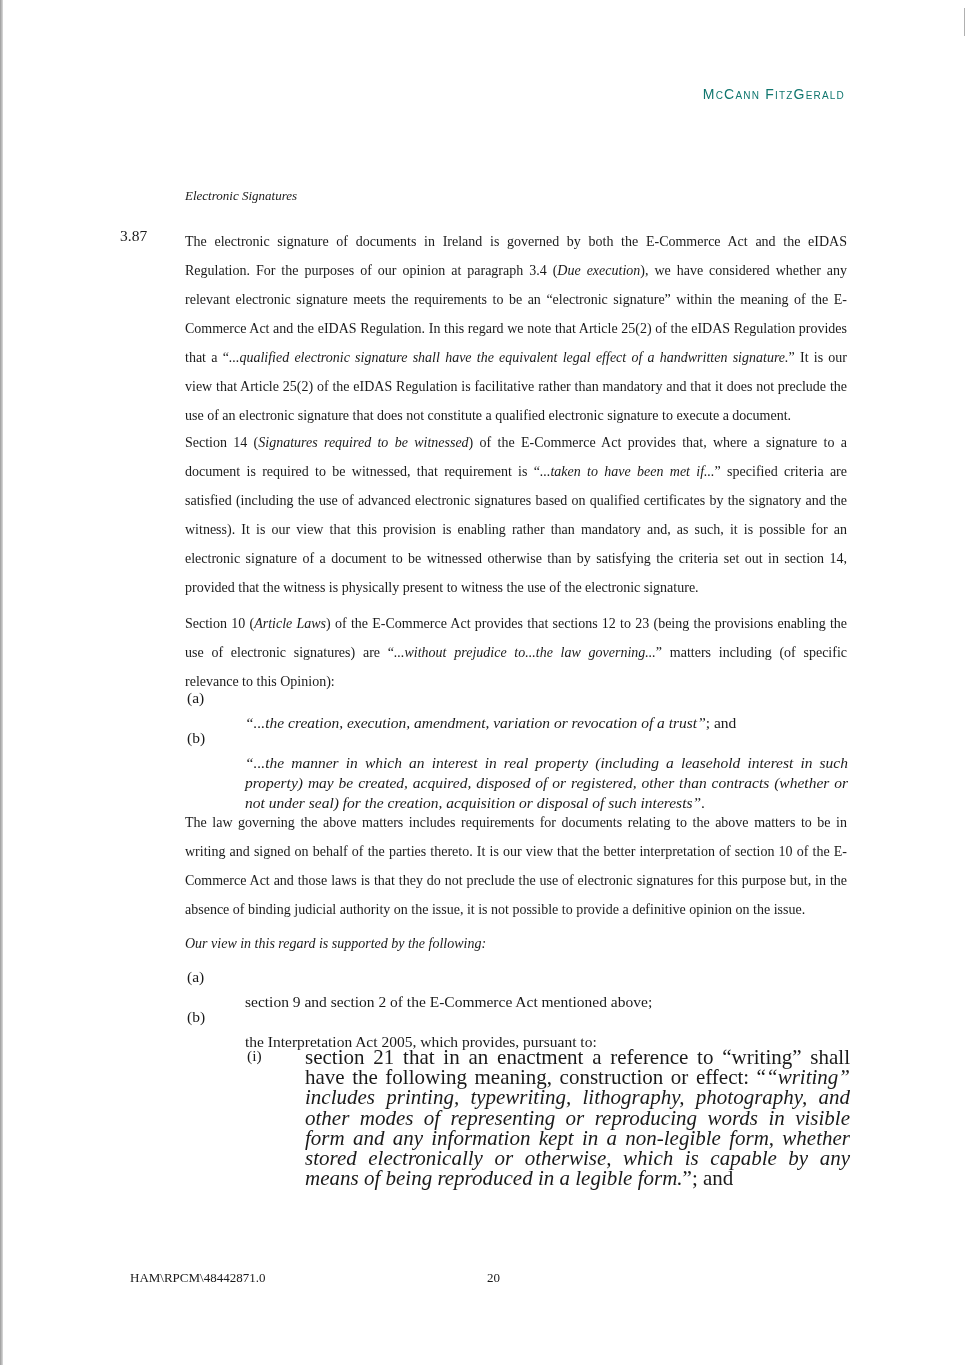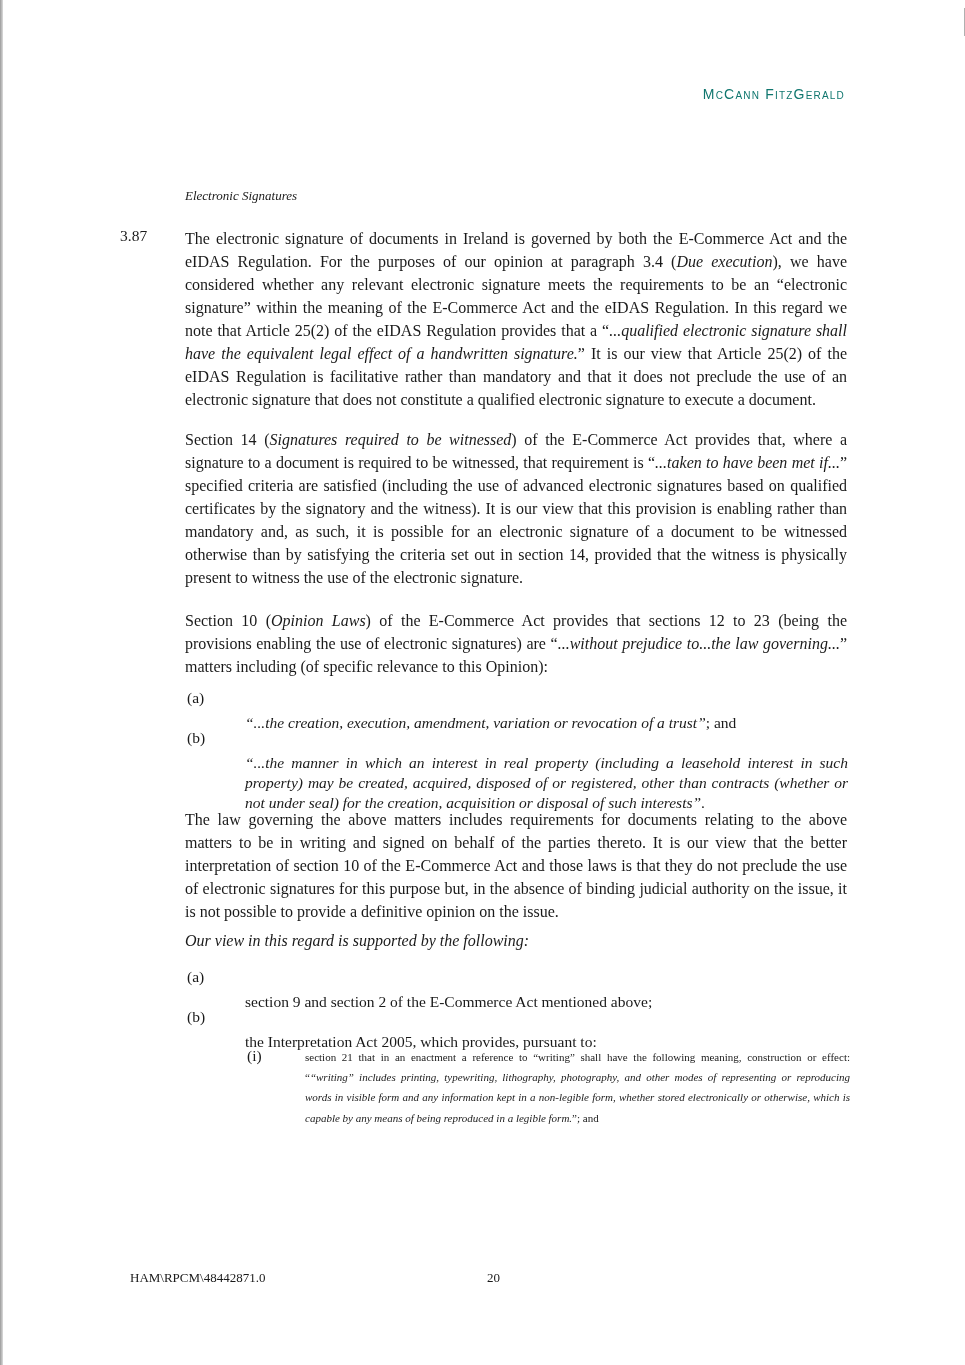--- a/index.html
+++ b/index.html
@@ -8,44 +8,44 @@
     font-family: "Liberation Serif", "DejaVu Serif", serif; color: #1a1a1a;
   }
   .edge-left { position: absolute; left: 0; top: 0; width: 3px; height: 1365px; background: linear-gradient(to right, #9a9a9a, #dcdcdc); }
   .edge-right { position: absolute; right: 0; top: 8px; width: 1px; height: 28px; background: #b0b0b0; }
   .logo {
     position: absolute; top: 86px; right: 120px;
     font-family: "Liberation Sans", "DejaVu Sans", sans-serif; font-size: 14px; letter-spacing: 1.2px;
     color: #0f766e; font-variant: small-caps;
   }
   .heading { position: absolute; left: 185px; top: 188px; font-style: italic; font-size: 13px; }
-  .para { position: absolute; left: 185px; width: 662px; font-size: 16px; line-height: 23px; text-align: justify; }
+  .para { position: absolute; left: 185px; width: 662px; font-size: 14px; line-height: 29px; text-align: justify; }
   .num { position: absolute; left: 120px; font-size: 15.5px; }
   .item-label { position: absolute; left: 187px; font-size: 15.5px; }
   .item-text { position: absolute; left: 245px; width: 603px; font-size: 15.5px; line-height: 20.2px; text-align: justify; margin-top: 24px; }
   .sub-label { position: absolute; left: 247px; font-size: 15.5px; }
-  .sub-text { position: absolute; left: 305px; width: 545px; font-size: 11px; line-height: 20.2px; text-align: justify; }
+  .sub-text { position: absolute; left: 305px; width: 545px; font-size: 21px; line-height: 20.2px; text-align: justify; }
   i { font-style: italic; }
   .footer-ref { position: absolute; left: 130px; top: 1270px; font-size: 13px; }
   .footer-page { position: absolute; left: 487px; top: 1270px; font-size: 13px; }
 </style>
 </head>
 <body>
 
 <div class="edge-left"></div>
 <div class="edge-right"></div>
 
 <div class="logo">McCann FitzGerald</div>
 
 <div class="heading">Electronic Signatures</div>
 
 <div class="num" style="top:227px;">3.87</div>
 <div class="para" style="top:227px;">The electronic signature of documents in Ireland is governed by both the E-Commerce Act and the eIDAS Regulation.  For the purposes of our opinion at paragraph 3.4 (<i>Due execution</i>), we have considered whether any relevant electronic signature meets the requirements to be an “electronic signature” within the meaning of the  E-Commerce Act and the eIDAS Regulation.  In this regard we note that Article 25(2) of the eIDAS Regulation provides that a “<i>...qualified electronic signature shall have the equivalent legal effect of a handwritten signature.</i>”  It is our view that Article 25(2) of the eIDAS Regulation is facilitative rather than mandatory and that it does not preclude the use of an electronic signature that does not constitute a qualified electronic signature to execute a document.</div>
 <div class="para" style="top:428px;">Section 14 (<i>Signatures required to be witnessed</i>) of the E-Commerce Act provides that, where a signature to a document is required to be witnessed, that requirement is “<i>...taken to have been met if...</i>” specified criteria are satisfied (including the use of advanced electronic signatures based on qualified certificates by the signatory and the witness).  It is our view that this provision is enabling rather than mandatory and, as such, it is possible for an electronic signature of a document to be witnessed otherwise than by satisfying the criteria set out in section 14, provided that the witness is physically present to witness the use of the electronic signature.</div>
-<div class="para" style="top:609px;">Section 10 (<i>Opinion Laws</i>) of the E-Commerce Act provides that sections 12 to 23 (being the provisions enabling the use of electronic signatures) are “<i>...without prejudice to...the law governing...</i>” matters including (of specific relevance to this Opinion):</div>
+<div class="para" style="top:609px;">Section 10 (<i>Article Laws</i>) of the E-Commerce Act provides that sections 12 to 23 (being the provisions enabling the use of electronic signatures) are “<i>...without prejudice to...the law governing...</i>” matters including (of specific relevance to this Opinion):</div>
 
 <div class="item-label" style="top:689px;">(a)</div>
 <div class="item-text" style="top:689px;"><i>“...the creation, execution, amendment, variation or revocation of a trust”</i>; and</div>
 <div class="item-label" style="top:729px;">(b)</div>
 <div class="item-text" style="top:729px;"><i>“...the manner in which an interest in real property (including a leasehold interest in such property) may be created, acquired, disposed of or registered, other than contracts (whether or not under seal) for the creation, acquisition or disposal of such interests”</i>.</div>
 
 <div class="para" style="top:808px;">The law governing the above matters includes requirements for documents relating to the above matters to be in writing and signed on behalf of the parties thereto.  It is our view that the better interpretation of section 10 of the E-Commerce Act and those laws is that they do not preclude the use of electronic signatures for this purpose but, in the absence of binding judicial authority on the issue, it is not possible to provide a definitive opinion on the issue.</div>
 <div class="para" style="top:929px;font-style:italic;">Our view in this regard is supported by the following:</div>
 
 <div class="item-label" style="top:968px;">(a)</div>

